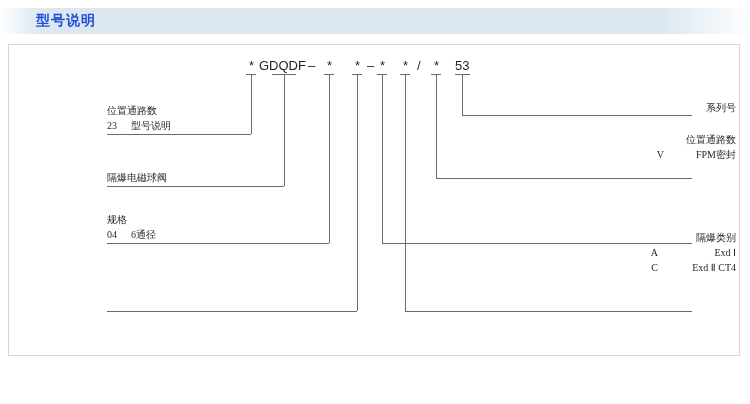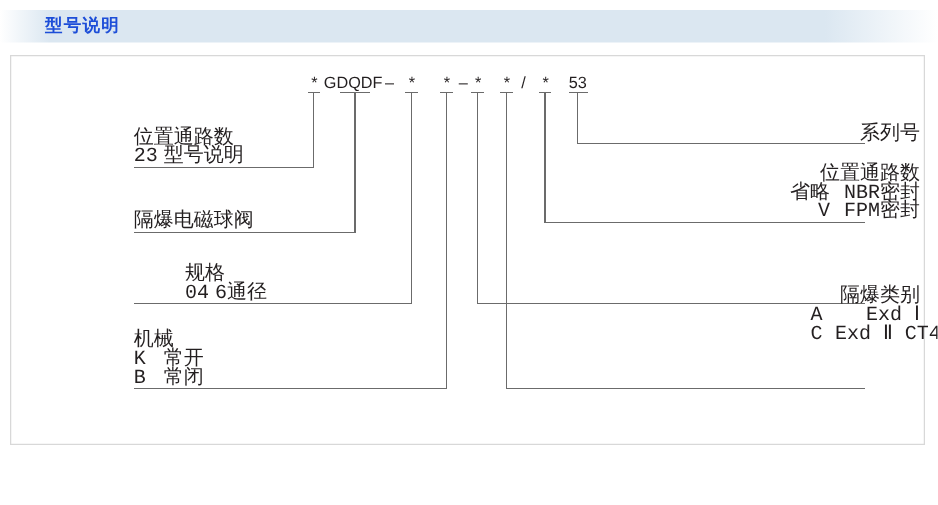--- a/index.html
+++ b/index.html
@@ -40,22 +40,22 @@
   
   .code{
     position:absolute;top:58px;left:0;width:750px;height:18px;
     font-size:13px;letter-spacing:0px;
     font-family:"Liberation Sans","DejaVu Sans",sans-serif;
     color:#231f20;
   }
   .code span{position:absolute;top:0;white-space:nowrap;}
 
   
-  .lbl{position:absolute;font-size:16px;line-height:15px;white-space:nowrap;color:#231f20;
-       font-family:Liberation Mono, monospace;}
+  .lbl{position:absolute;font-size:10px;line-height:15px;white-space:nowrap;color:#231f20;
+       font-family:Liberation Serif, serif;}
   .lbl .row{display:block;}
   .lbl.right{text-align:right;padding-left:44px;}
 
   .k{display:inline-block;}
   .v{display:inline-block;}
 
   
   .lblock .row{display:flex;}
   .lblock .k{width:24px;flex:0 0 24px;}
   .lblock .v{}
@@ -134,53 +134,38 @@
     <span class="row">
       <span class="k">23</span>
       <span class="v">型号说明</span>
     </span>
   </div>
 
   <div class="lbl lblock" style="left:107px;top:170px;">
     <span class="row">隔爆电磁球阀</span>
   </div>
 
-  <div class="lbl lblock" style="left:107px;top:212px;margin-left:41px;">
+  <div class="lbl lblock" style="left:107px;top:212px;">
     <span class="row">规格</span>
     <span class="row">
       <span class="k">04</span>
       <span class="v">6通径</span>
     </span>
   </div>
 
-  <div class="lbl lblock" style="left:107px;top:265px;">
-    <span class="row">机械</span>
-    <span class="row">
-      <span class="k">K</span>
-      <span class="v">常开</span>
-    </span>
-    <span class="row">
-      <span class="k">B</span>
-      <span class="v">常闭</span>
-    </span>
-  </div>
 
   <div class="lbl rblock right" style="left:462px;top:100px;width:230px;">
     <span class="row">
       <span class="v">系列号</span>
     </span>
   </div>
 
   <div class="lbl rblock right" style="left:436px;top:132px;width:256px;">
     <span class="row">
       <span class="v">位置通路数</span>
-    </span>
-    <span class="row">
-      <span class="k">省略</span>
-      <span class="v" style="width:62px">NBR密封</span>
     </span>
     <span class="row">
       <span class="k">V</span>
       <span class="v" style="width:62px">FPM密封</span>
     </span>
   </div>
 
   <div class="lbl rblock right" style="left:382px;top:197px;width:310px;margin-top:33px;">
     <span class="row">
       <span class="v">隔爆类别</span>

